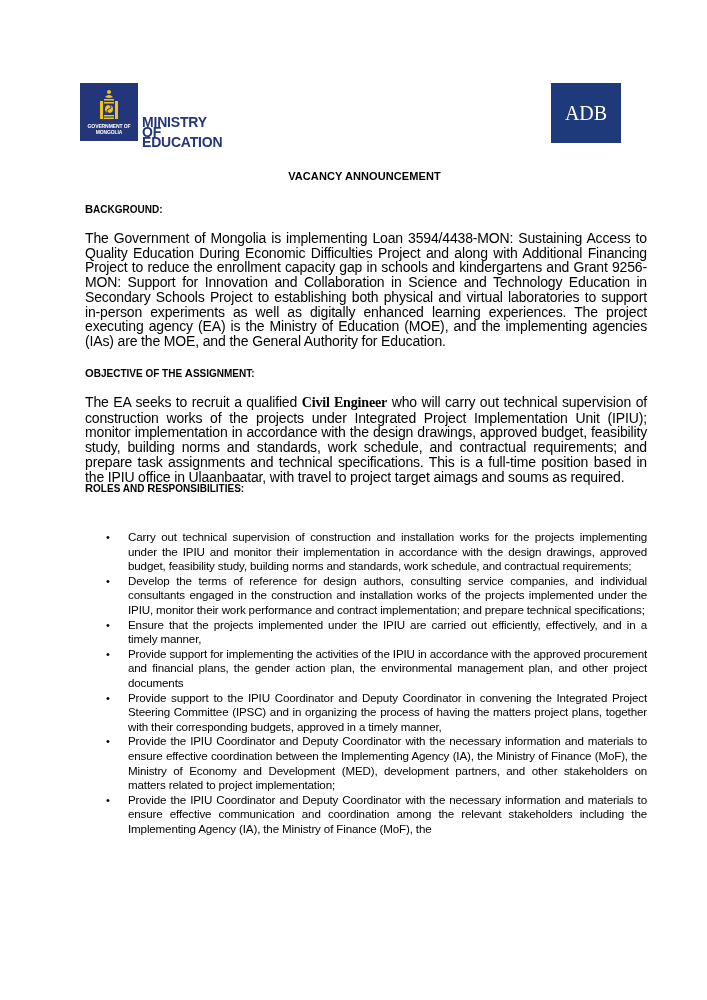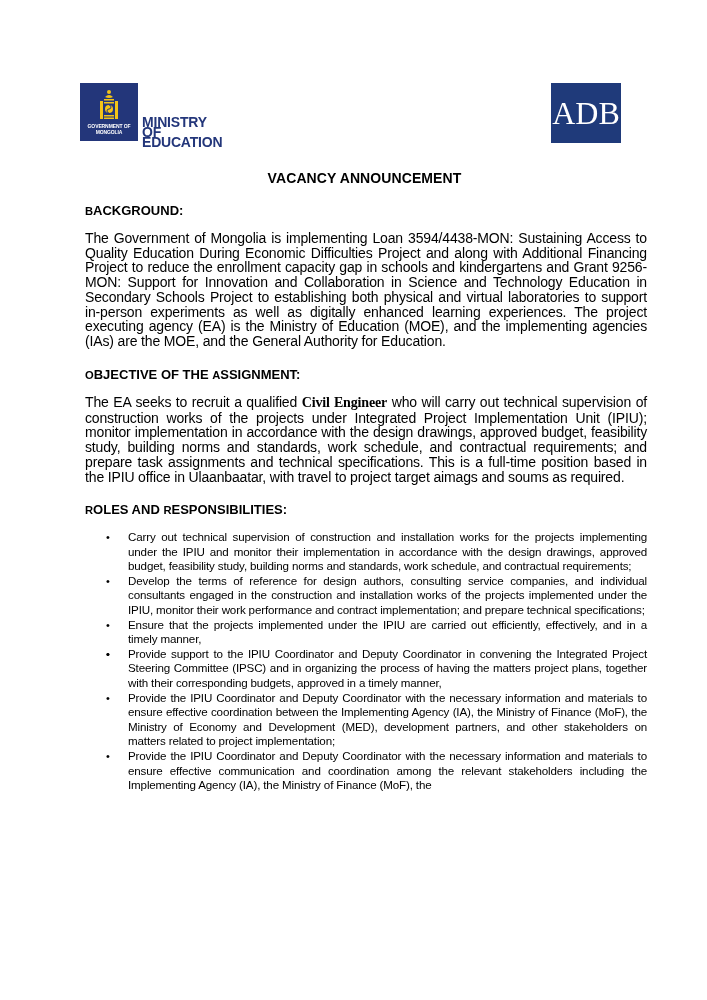--- a/index.html
+++ b/index.html
@@ -10,28 +10,28 @@
     .logo-moe { position: absolute; left: 80px; top: 83px; width: 130px; height: 58px; }
     .moe-emblem { position: absolute; left: 0; top: 0; width: 58px; height: 58px; background: #23367a; }
     .moe-soyombo { position: absolute; left: 19px; top: 6px; width: 20px; height: 32px; }
     .moe-gov-text { position: absolute; left: 0; top: 40px; width: 58px; text-align: center;
       color: #fff; font-size: 5px; line-height: 6px; font-weight: bold; letter-spacing: -0.1px; }
     .moe-name { position: absolute; left: 62px; top: 34px; color: #23367a; font-weight: bold;
       font-size: 14px; line-height: 10px; letter-spacing: -0.2px; }
 
     .logo-adb { position: absolute; left: 551px; top: 83px; width: 70px; height: 60px; background: #1f3a7a; }
     .adb-text { position: absolute; left: 0; top: 16px; width: 70px; text-align: center; color: #fff;
-      font-family: "Liberation Serif", "DejaVu Serif", serif; font-size: 32px; line-height: 28px; letter-spacing: 0px; }
+      font-family: "Liberation Serif", "DejaVu Serif", serif; font-size: 20px; line-height: 28px; letter-spacing: 0px; }
 
     .title { position: absolute; left: 0; top: 170px; width: 707px; text-align: center;
-      font-weight: bold; font-size: 14px; letter-spacing: 0.1px; }
+      font-weight: bold; font-size: 11px; letter-spacing: 0.1px; }
     .title span { margin-left: 22px; }
 
     .heading { position: absolute; left: 85px; font-weight: bold; font-size: 11.2px; letter-spacing: 0; }
-    .heading .sc { font-size: 13px; }
+    .heading .sc { font-size: 10px; }
 
     .para { position: absolute; left: 85px; width: 562px; font-size: 14px; line-height: 14.7px;
       text-align: justify; letter-spacing: -0.15px; }
     .para b { font-weight: bold; font-family: Liberation Serif, serif; }
 
     .bullets { position: absolute; left: 85px; top: 530px; width: 562px; margin: 0; padding: 0; list-style: none; }
     .bullets li { position: relative; padding-left: 43px; font-size: 11.6px; line-height: 14.6px;
       text-align: justify; letter-spacing: -0.15px; margin: 0; }
     .bullets li .dot { position: absolute; left: 21px; top: 0; font-size: 11px; }
   </style>
@@ -74,27 +74,27 @@
   <div class="heading" style="top:203px;">
     <span>B</span><span class="sc">ACKGROUND:</span>
   </div>
   <div class="para" style="top:231px;">The Government of Mongolia is implementing Loan 3594/4438-MON: Sustaining Access to Quality Education During Economic Difficulties Project and along with Additional Financing Project to reduce the enrollment capacity gap in schools and kindergartens and Grant 9256-MON: Support for Innovation and Collaboration in Science and Technology Education in Secondary Schools Project to establishing both physical and virtual laboratories to support in-person experiments as well as digitally enhanced learning experiences. The project executing agency (EA) is the Ministry of Education (MOE), and the implementing agencies (IAs) are the MOE, and the General Authority for Education.</div>
 
   <div class="heading" style="top:367px;text-align:right;">
     <span>O</span><span class="sc">BJECTIVE OF THE </span><span>A</span><span class="sc">SSIGNMENT:</span>
   </div>
   <div class="para" style="top:395px;"><span>The EA seeks to recruit a qualified </span><b>Civil Engineer</b><span> who will carry out technical supervision of construction works of the projects under Integrated Project Implementation Unit (IPIU); monitor implementation in accordance with the design drawings, approved budget, feasibility study, building norms and standards, work schedule, and contractual requirements; and prepare task assignments and technical specifications. This is a full-time position based in the IPIU office in Ulaanbaatar, with travel to project target aimags and soums as required.</span></div>
 
-  <div class="heading" style="top:502px;">
+  <div class="heading" style="top:482px;">
     <span>R</span><span class="sc">OLES AND </span><span>R</span><span class="sc">ESPONSIBILITIES:</span>
   </div>
 
   <ul class="bullets">
     <li><span class="dot">•</span><span>Carry out technical supervision of construction and installation works for the projects implementing under the IPIU and monitor their implementation in accordance with the design drawings, approved budget, feasibility study, building norms and standards, work schedule, and contractual requirements;</span></li>
     <li><span class="dot">•</span><span>Develop the terms of reference for design authors, consulting service companies, and individual consultants engaged in the construction and installation works of the projects implemented under the IPIU, monitor their work performance and contract implementation; and prepare technical specifications;</span></li>
     <li><span class="dot">•</span><span>Ensure that the projects implemented under the IPIU are carried out efficiently, effectively, and in a timely manner,</span></li>
-    <li><span class="dot">•</span></li>
+    <li><span class="dot">•</span><span>Provide support for implementing the activities of the IPIU in accordance with the approved procurement and financial plans, the gender action plan, the environmental management plan, and other project documents</span></li>
     <li><span class="dot">•</span><span>Provide support to the IPIU Coordinator and Deputy Coordinator in convening the Integrated Project Steering Committee (IPSC) and in organizing the process of having the matters project plans, together with their corresponding budgets, approved in a timely manner,</span></li>
     <li><span class="dot">•</span><span>Provide the IPIU Coordinator and Deputy Coordinator with the necessary information and materials to ensure effective coordination between the Implementing Agency (IA), the Ministry of Finance (MoF), the Ministry of Economy and Development (MED), development partners, and other stakeholders on matters related to project implementation;</span></li>
     <li><span class="dot">•</span><span>Provide the IPIU Coordinator and Deputy Coordinator with the necessary information and materials to ensure effective communication and coordination among the relevant stakeholders including the Implementing Agency (IA), the Ministry of Finance (MoF), the</span></li>
   </ul>
 
 </div>
 
 </body></html>

